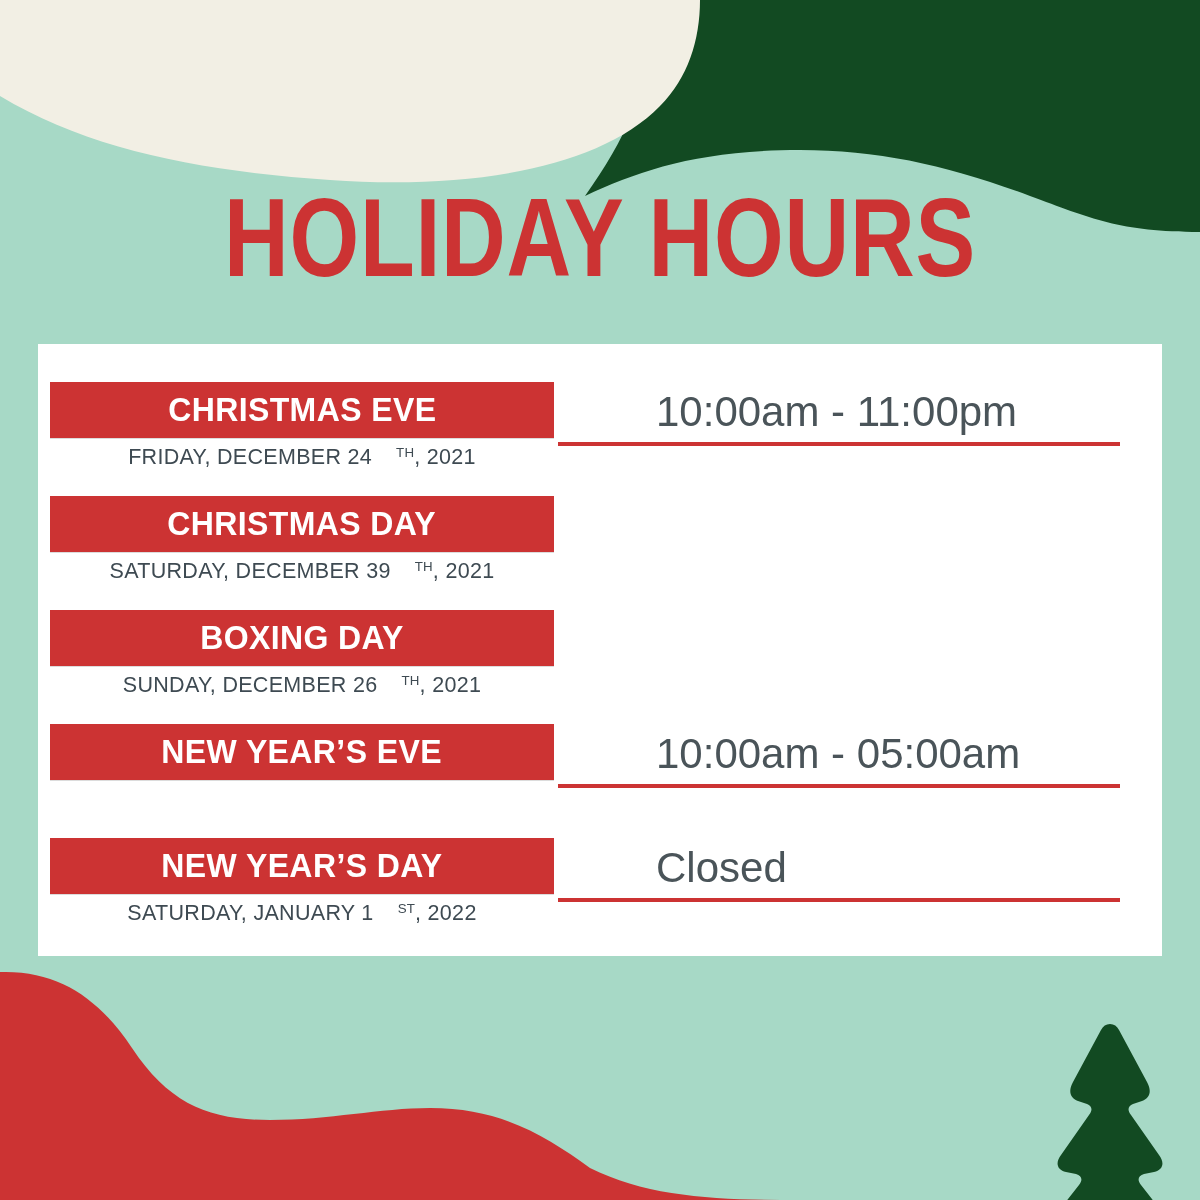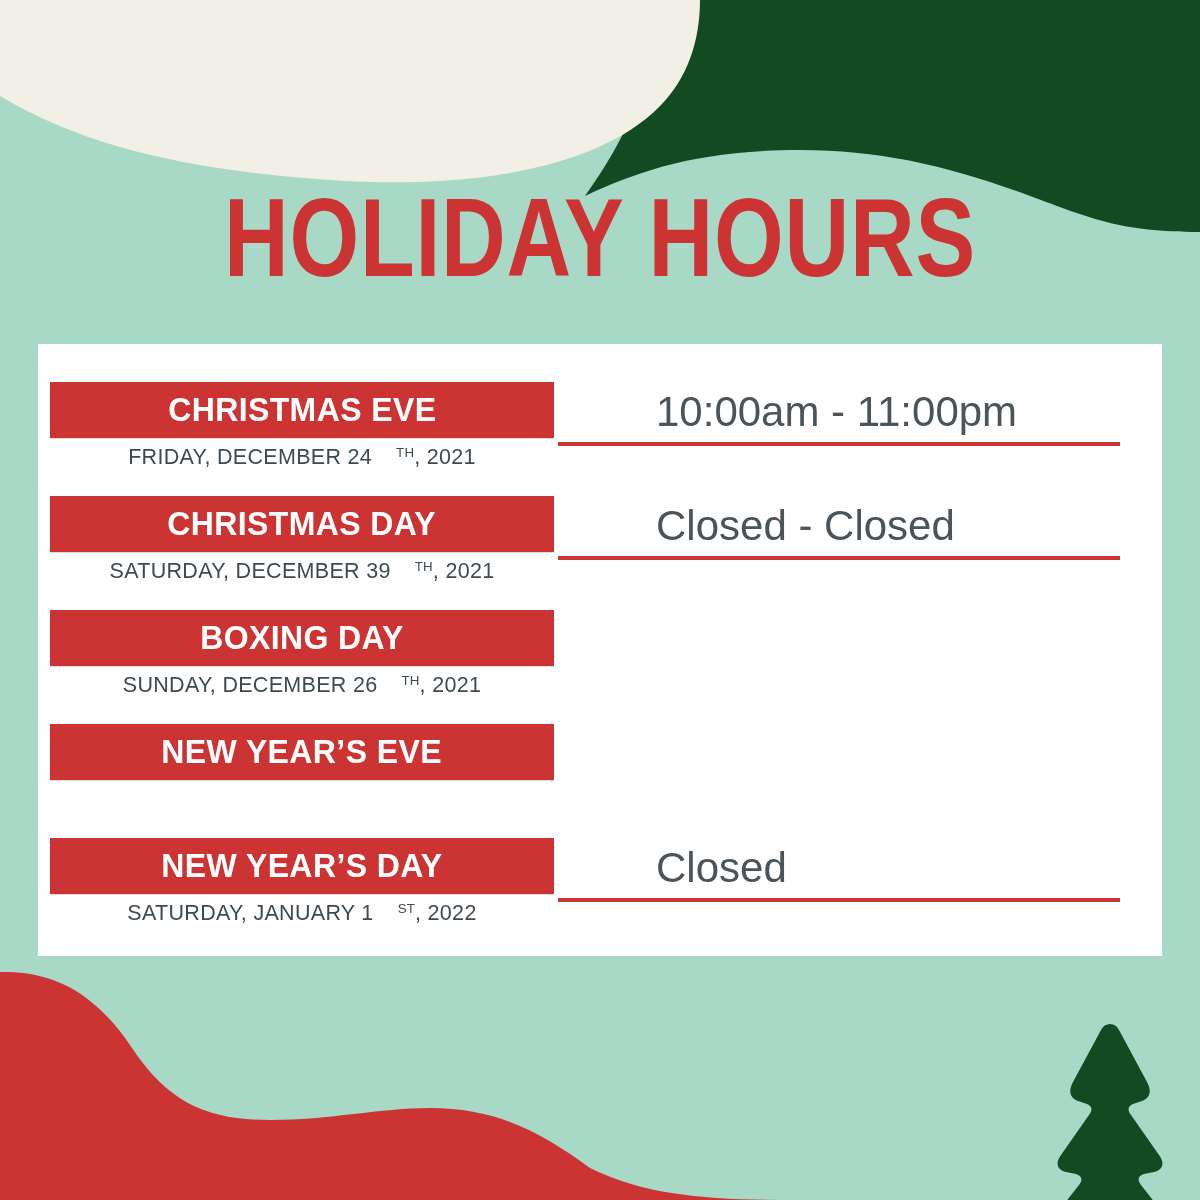--- a/index.html
+++ b/index.html
@@ -211,42 +211,42 @@
       </div>
 
       <div class="row">
         <div class="row-left">
           <div class="day-band">
             <span class="day-name">CHRISTMAS DAY</span>
           </div>
           <div class="band-shadow"></div>
           <div class="day-date"><span>SATURDAY, DECEMBER 39</span><sup>TH</sup><span>, 2021</span></div>
         </div>
+      </div>
+
+      <div class="row">
+        <div class="row-left">
+          <div class="day-band">
+            <span class="day-name">BOXING DAY</span>
+          </div>
+          <div class="band-shadow"></div>
+          <div class="day-date"><span>SUNDAY, DECEMBER 26</span><sup>TH</sup><span>, 2021</span></div>
+        </div>
+      </div>
+
+      <div class="row">
+        <div class="row-left">
+          <div class="day-band">
+            <span class="day-name">NEW YEAR’S EVE</span>
+          </div>
+          <div class="band-shadow"></div>
+        </div>
         <div class="row-right">
-          <div class="hours-text">Closed - Closed</div>
+          <div class="hours-text">10:00am - 05:00am</div>
           <div class="rule"></div>
-        </div>
-      </div>
-
-      <div class="row">
-        <div class="row-left">
-          <div class="day-band">
-            <span class="day-name">BOXING DAY</span>
-          </div>
-          <div class="band-shadow"></div>
-          <div class="day-date"><span>SUNDAY, DECEMBER 26</span><sup>TH</sup><span>, 2021</span></div>
-        </div>
-      </div>
-
-      <div class="row">
-        <div class="row-left">
-          <div class="day-band">
-            <span class="day-name">NEW YEAR’S EVE</span>
-          </div>
-          <div class="band-shadow"></div>
         </div>
       </div>
 
       <div class="row">
         <div class="row-left">
           <div class="day-band">
             <span class="day-name">NEW YEAR’S DAY</span>
           </div>
           <div class="band-shadow"></div>
           <div class="day-date"><span>SATURDAY, JANUARY 1</span><sup>ST</sup><span>, 2022</span></div>

